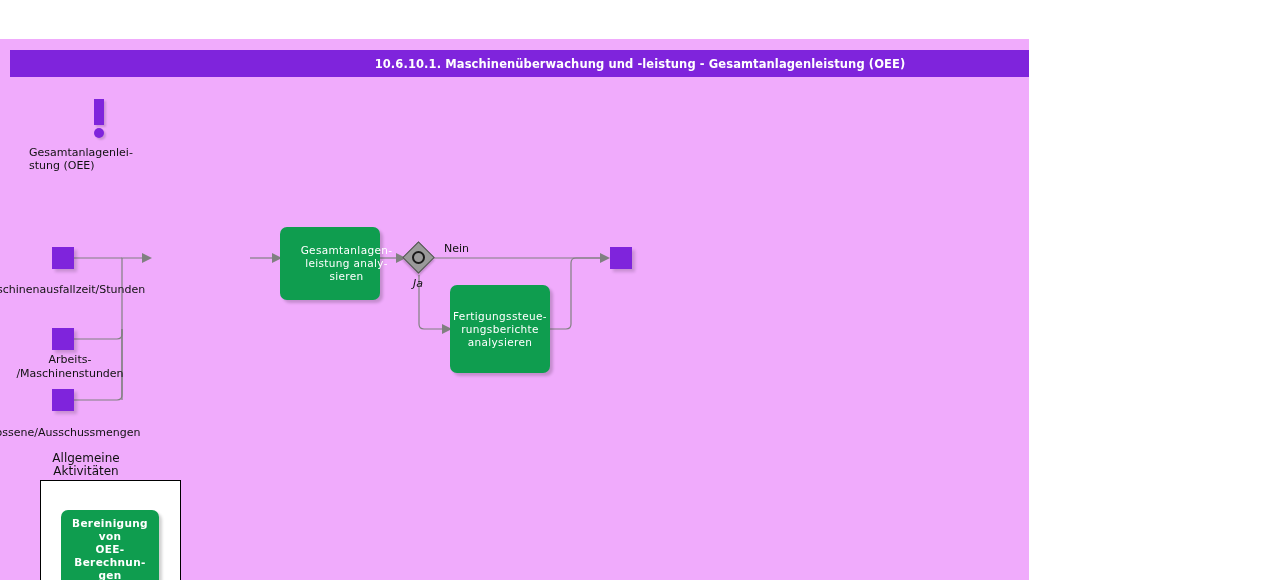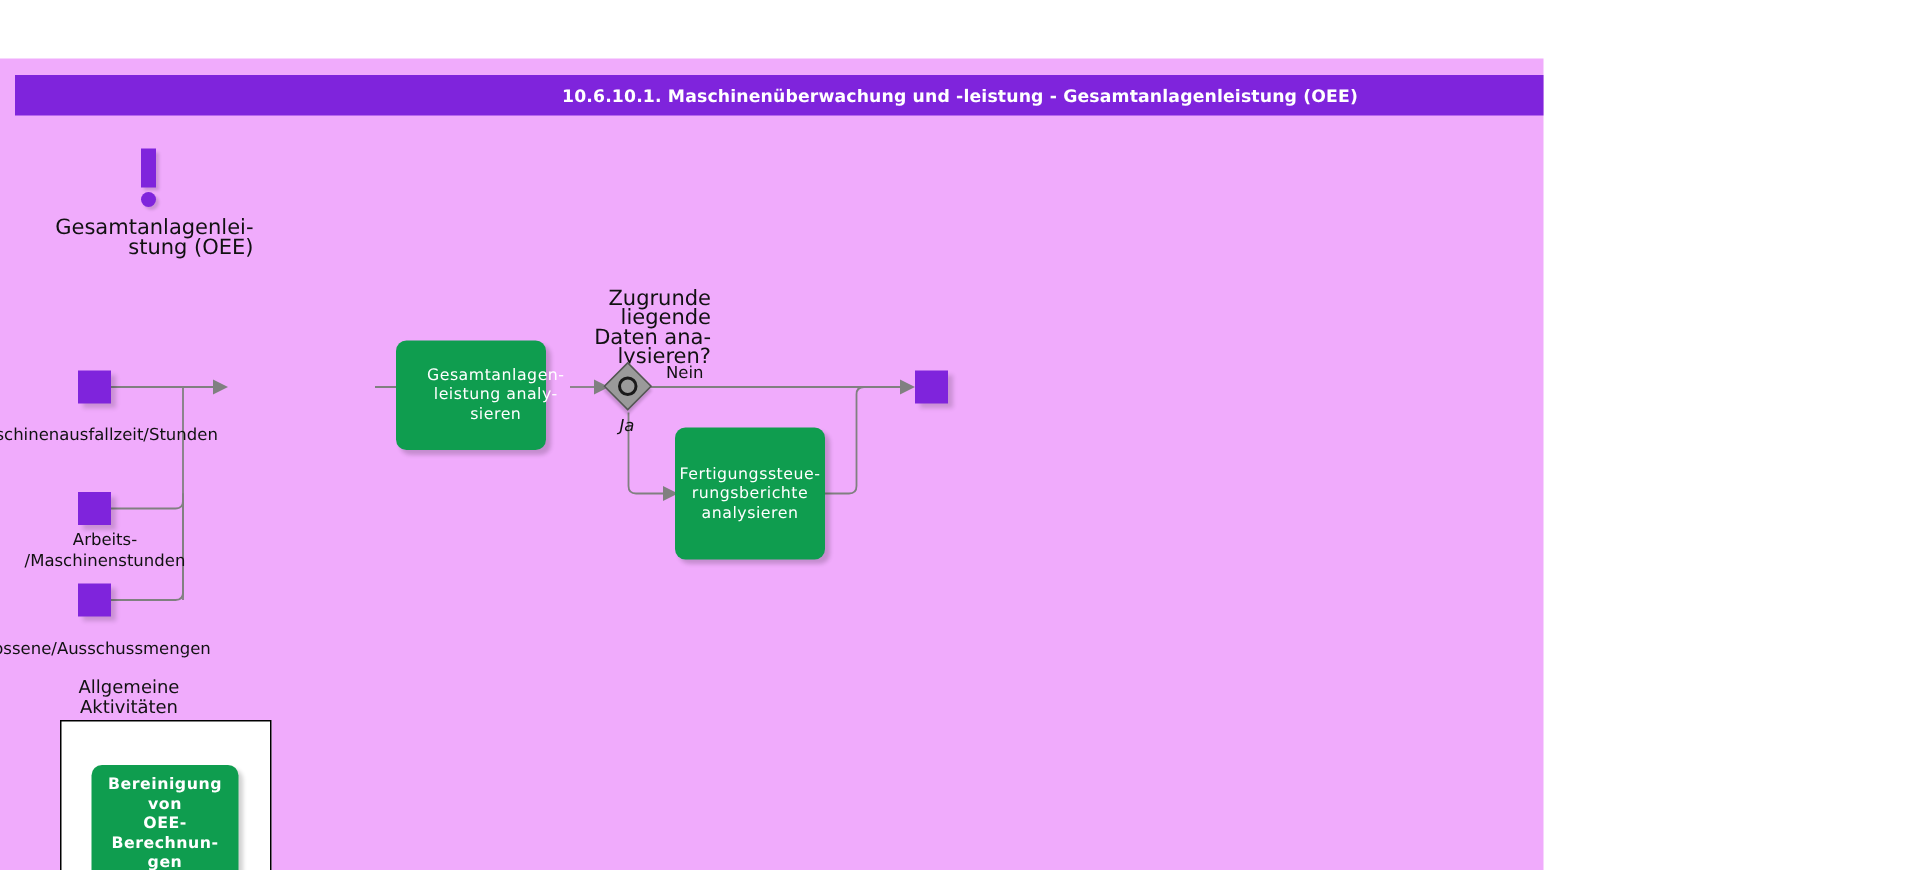--- a/index.html
+++ b/index.html
@@ -157,23 +157,23 @@
     color: #111111;
     font-family: "DejaVu Sans", sans-serif;
     font-size: 11px;
     line-height: 13.5px;
     white-space: pre-line;
   }
   .node-caption {
     position: absolute;
     color: #111111;
     font-family: "DejaVu Sans", sans-serif;
-    font-size: 14px;
+    font-size: 11px;
     line-height: 13px;
-    text-align: right;
+    text-align: left;
     white-space: pre-line;
   }
 
   
   .group-frame {
     position: absolute;
     border: 1px solid #000000;
     background: #ffffff;
     box-sizing: border-box;
   }
@@ -238,30 +238,26 @@
   <div class="dataobj-label" style="left:-32px; top:244px; width:190px;">Maschinenausfallzeit/Stunden</div>
 
   <div class="dataobj" style="left:52px; top:289px;"></div>
   <div class="dataobj-label" style="left:-25px; top:314px; width:190px;">Arbeits-
 /Maschinenstunden</div>
 
   <div class="dataobj" style="left:52px; top:350px;"></div>
   <div class="dataobj-label" style="left:-37px; top:387px; width:200px;">hlossene/Ausschussmengen</div>
 
 
-  <div class="activity" style="left:264px; top:188px; width:100px; height:73px;padding-left:36px;">
+  <div class="activity" style="left:280px; top:188px; width:100px; height:73px;padding-left:36px;">
     <span class="activity-label">Gesamtanlagen-
 leistung  analy-
 sieren</span>
   </div>
 
-  <div class="node-caption" style="left:364px; top:154px; width:110px;">Zugrunde
-liegende
-Daten ana-
-lysieren?</div>
   <div class="decision" style="left:404px; top:204px;">
     <div class="decision-diamond"></div>
     <div class="decision-circle"></div>
   </div>
   <div class="edge-label" style="left:444px; top:203px;">Nein</div>
   <div class="edge-label" style="left:413px; top:238px;font-style:italic;">Ja</div>
 
   <div class="activity" style="left:450px; top:246px; width:100px; height:88px;">
     <span class="activity-label">Fertigungssteue-
 rungsberichte

